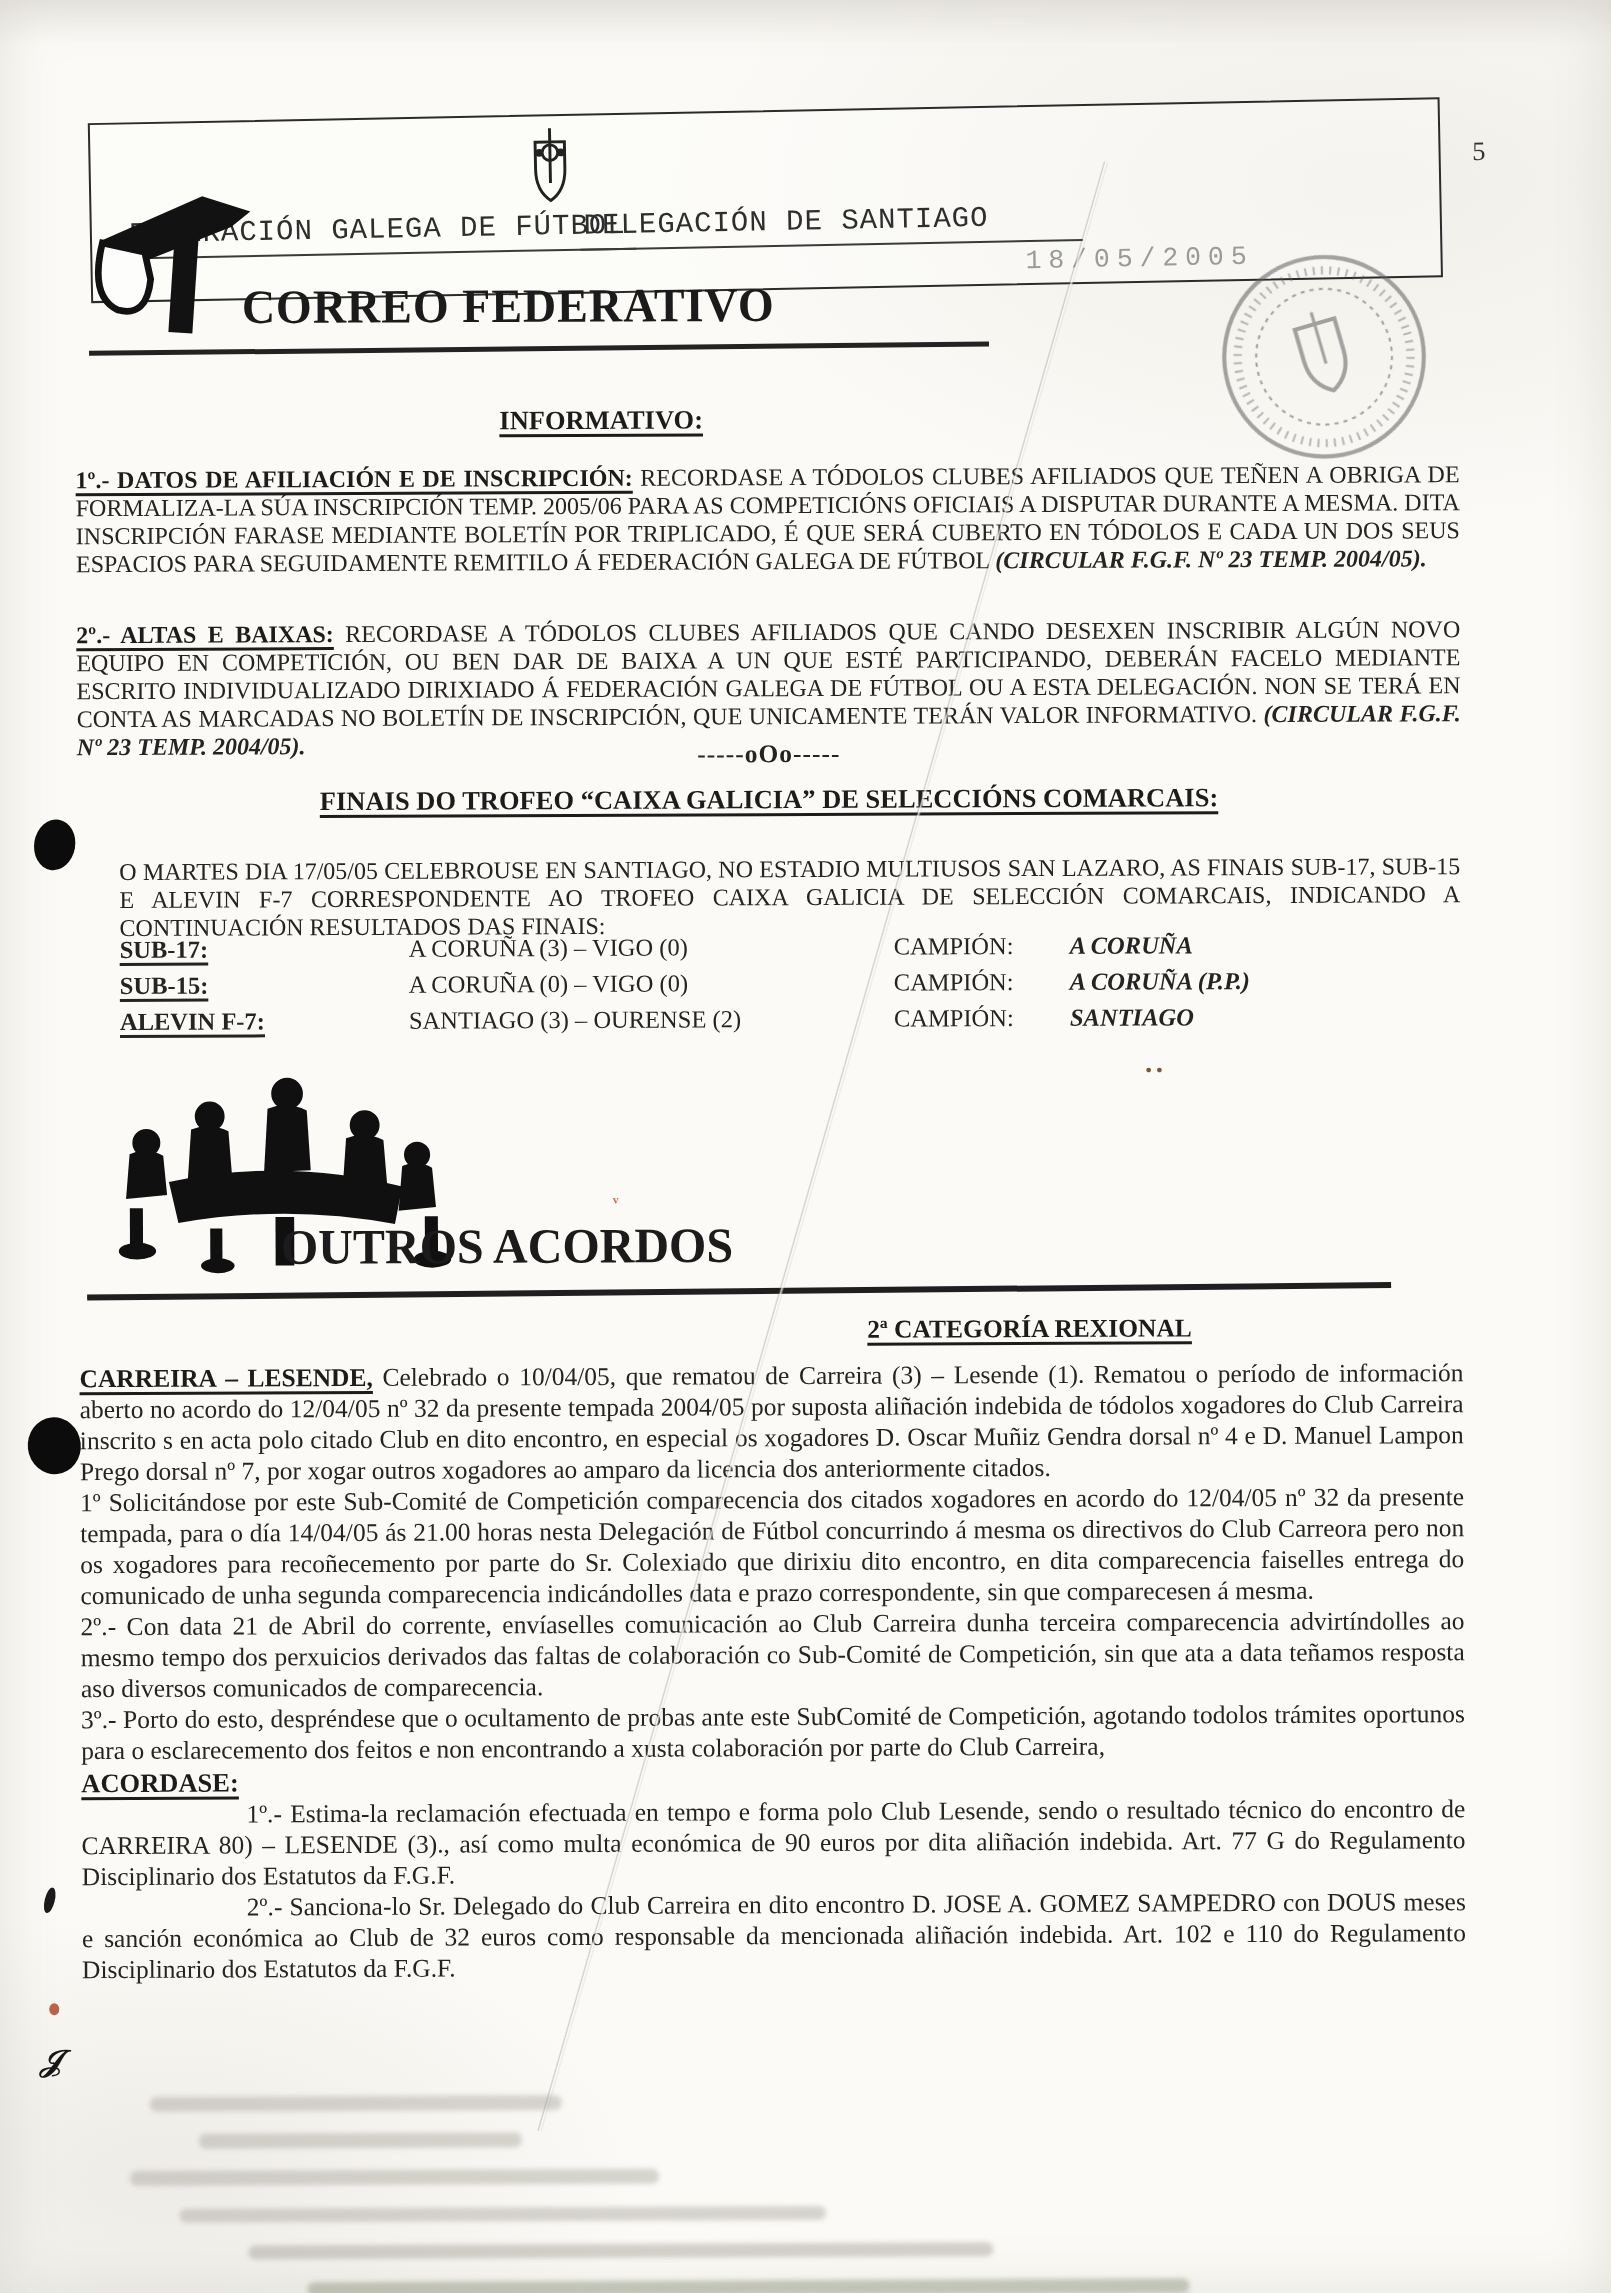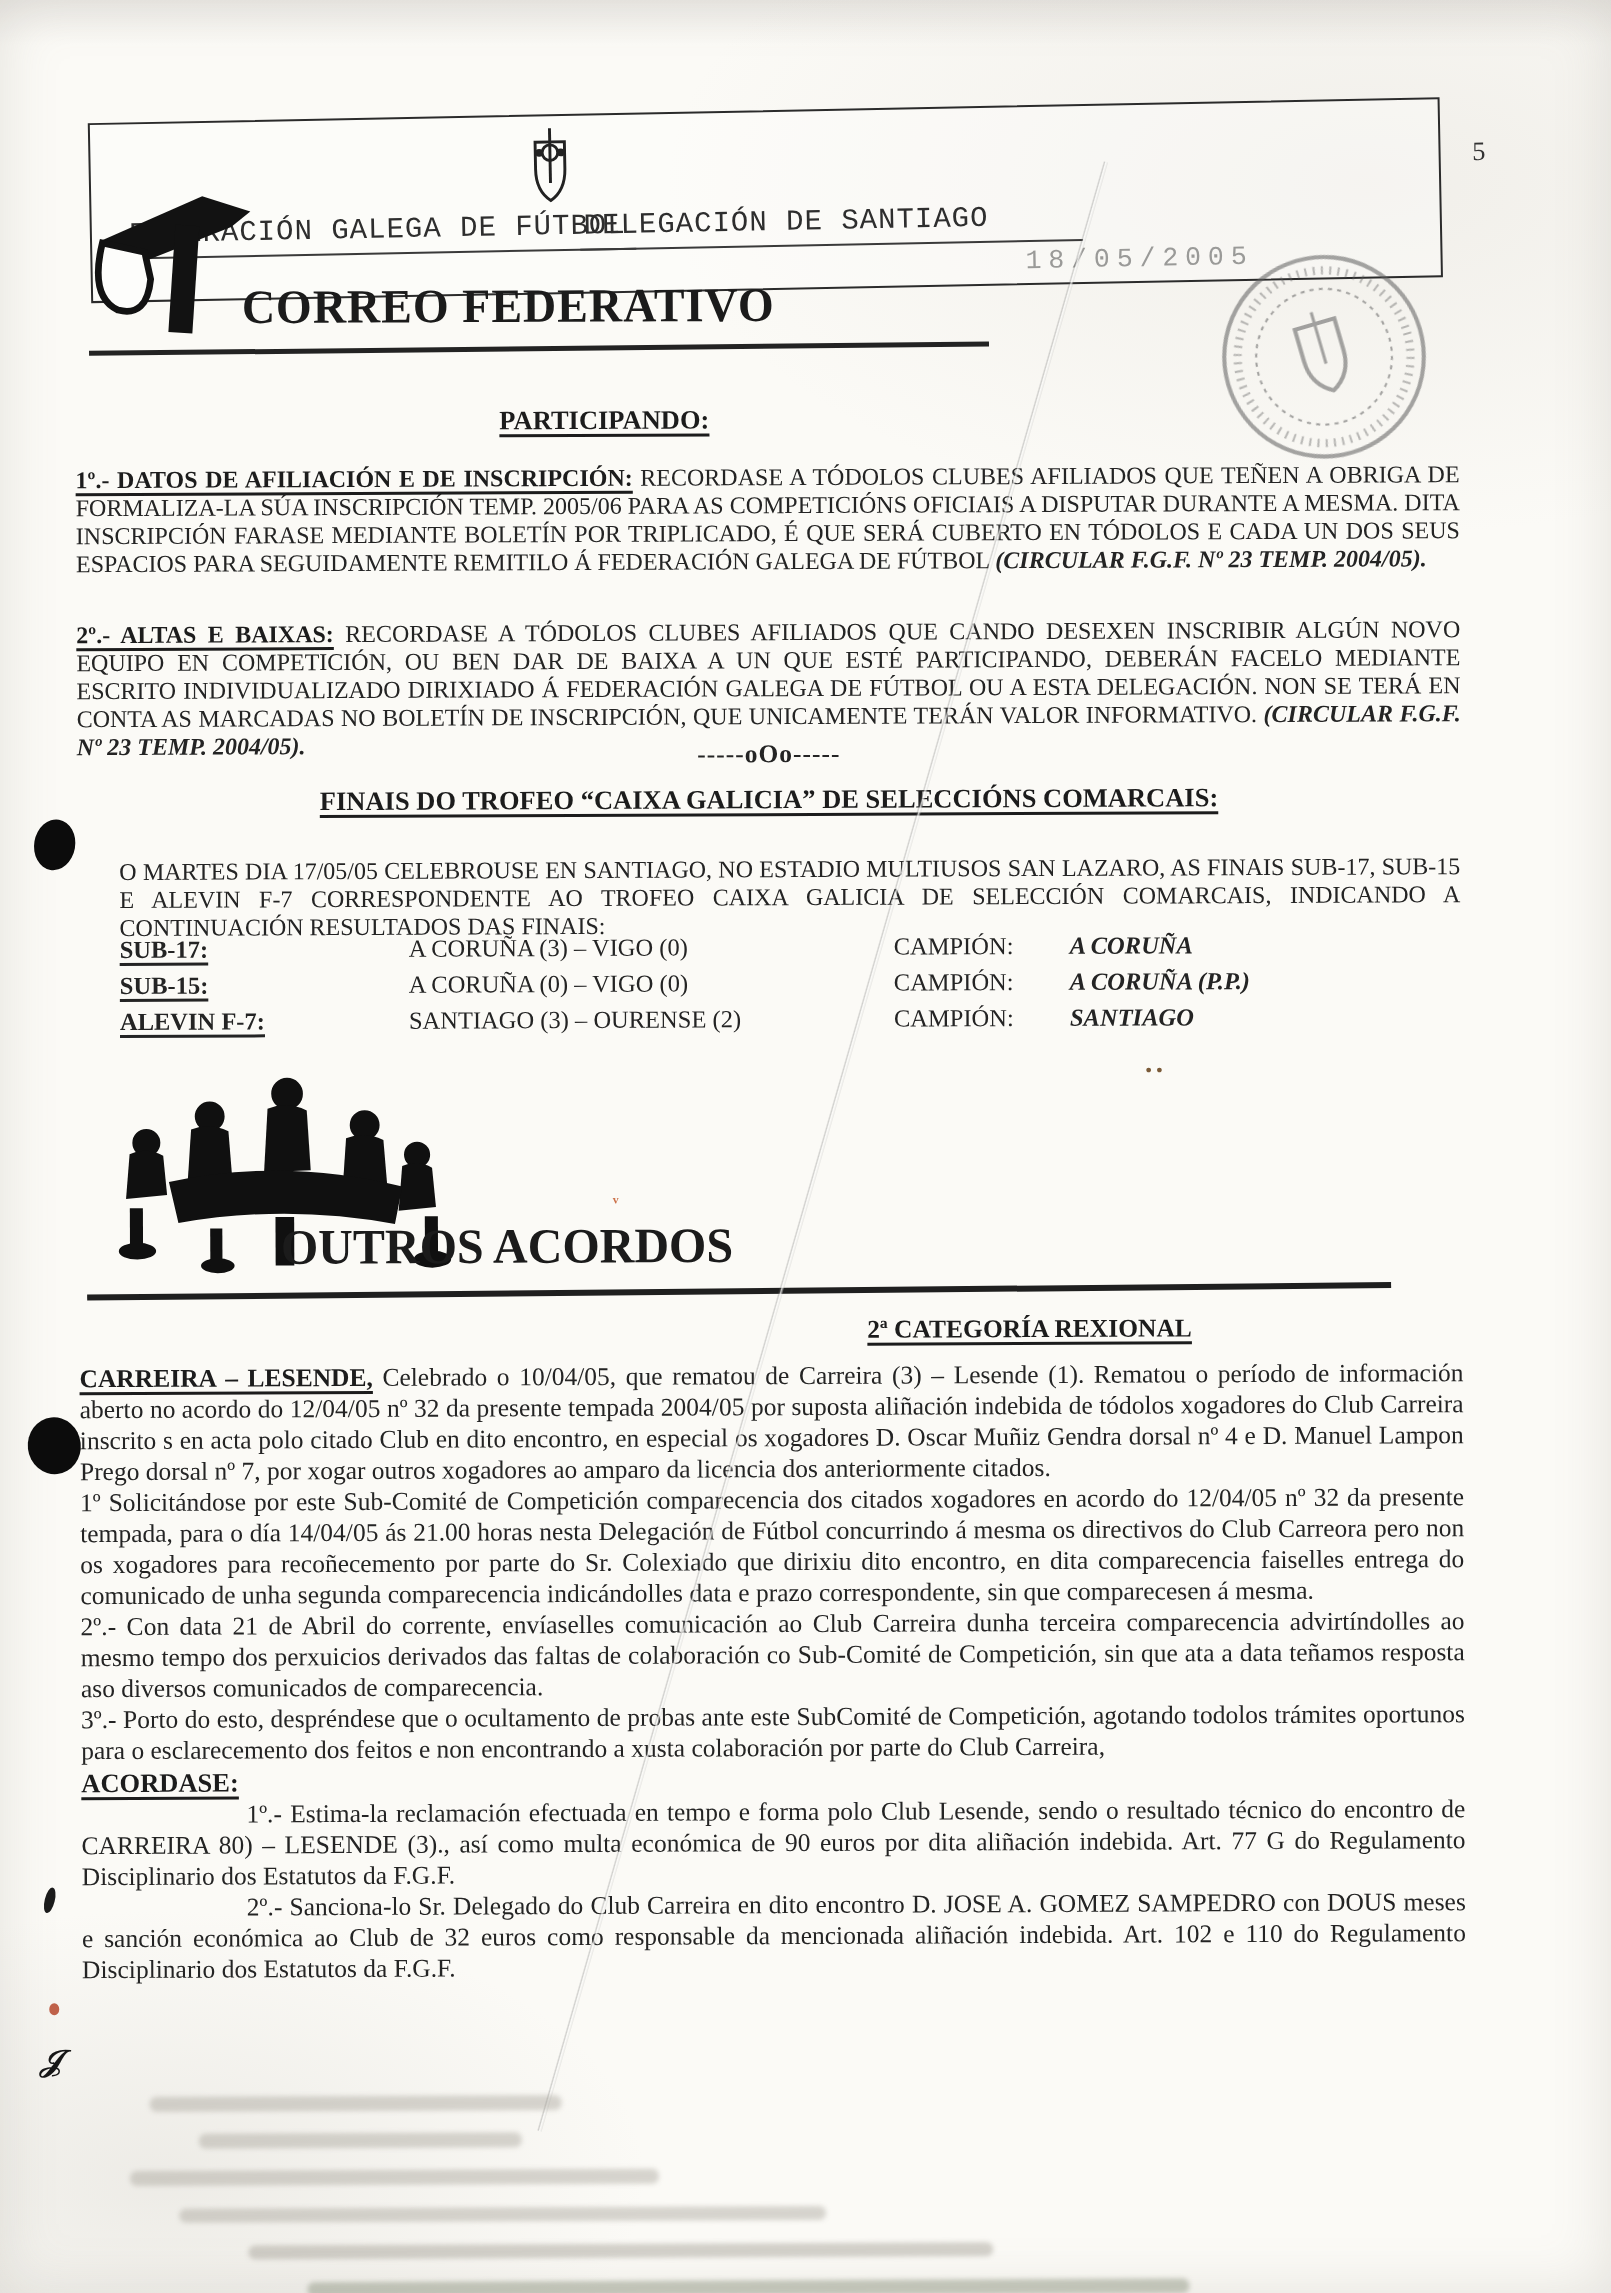--- a/index.html
+++ b/index.html
@@ -137,21 +137,21 @@
     <div class="abs stamp">
       <svg viewBox="0 0 210 210" width="216" height="216" fill="none" stroke="#5e5e5e">
         <circle cx="105" cy="105" r="97" stroke-width="4"></circle>
         <circle cx="105" cy="105" r="84" stroke-width="8" stroke-dasharray="2 6" opacity=".75"></circle>
         <circle cx="105" cy="105" r="66" stroke-width="2" stroke-dasharray="4 5"></circle>
         <path d="M85 72 H125 V104 Q125 128 105 139 Q85 128 85 104 Z" stroke-width="4"></path>
         <line x1="105" y1="60" x2="105" y2="112" stroke-width="3"></line>
       </svg>
     </div>
 
-    <div class="abs lbl h-mid" style="left:502px;top:404px;">PARTICIPANDO:</div>
+    <div class="abs lbl h-mid" style="left:502px;top:404px;">INFORMATIVO:</div>
 
     <p class="abs caps" style="left:78px;top:439px;"><span class="lbl">1º.- DATOS DE AFILIACIÓN E DE INSCRIPCIÓN:</span><span> RECORDASE A TÓDOLOS CLUBES AFILIADOS QUE TEÑEN A OBRIGA DE FORMALIZA-LA SÚA INSCRIPCIÓN TEMP. 2005/06 PARA AS COMPETICIÓNS OFICIAIS A DISPUTAR DURANTE A MESMA. DITA INSCRIPCIÓN FARASE MEDIANTE BOLETÍN POR TRIPLICADO, É QUE SERÁ CUBERTO EN TÓDOLOS E CADA UN DOS SEUS ESPACIOS PARA SEGUIDAMENTE REMITILO Á FEDERACIÓN GALEGA DE FÚTBOL </span><span class="ref">(CIRCULAR F.G.F. Nº 23 TEMP. 2004/05).</span></p>
 
     <p class="abs caps" style="left:78px;top:594px;"><span class="lbl">2º.- ALTAS E BAIXAS:</span><span> RECORDASE A TÓDOLOS CLUBES AFILIADOS QUE CANDO DESEXEN INSCRIBIR ALGÚN NOVO EQUIPO EN COMPETICIÓN, OU BEN DAR DE BAIXA A UN QUE ESTÉ PARTICIPANDO, DEBERÁN FACELO MEDIANTE ESCRITO INDIVIDUALIZADO DIRIXIADO Á FEDERACIÓN GALEGA DE FÚTBOL OU A ESTA DELEGACIÓN. NON SE TERÁ EN CONTA AS MARCADAS NO BOLETÍN DE INSCRIPCIÓN, QUE UNICAMENTE TERÁN VALOR INFORMATIVO. </span><span class="ref">(CIRCULAR F.G.F. Nº 23 TEMP. 2004/05).</span></p>
 
     <div class="abs center sep" style="left:78px;top:739px;">-----oOo-----</div>
 
     <div class="abs center" style="left:78px;top:784px;">
       <span class="lbl h-mid">FINAIS DO TROFEO “CAIXA GALICIA” DE SELECCIÓNS COMARCAIS:</span>
     </div>

